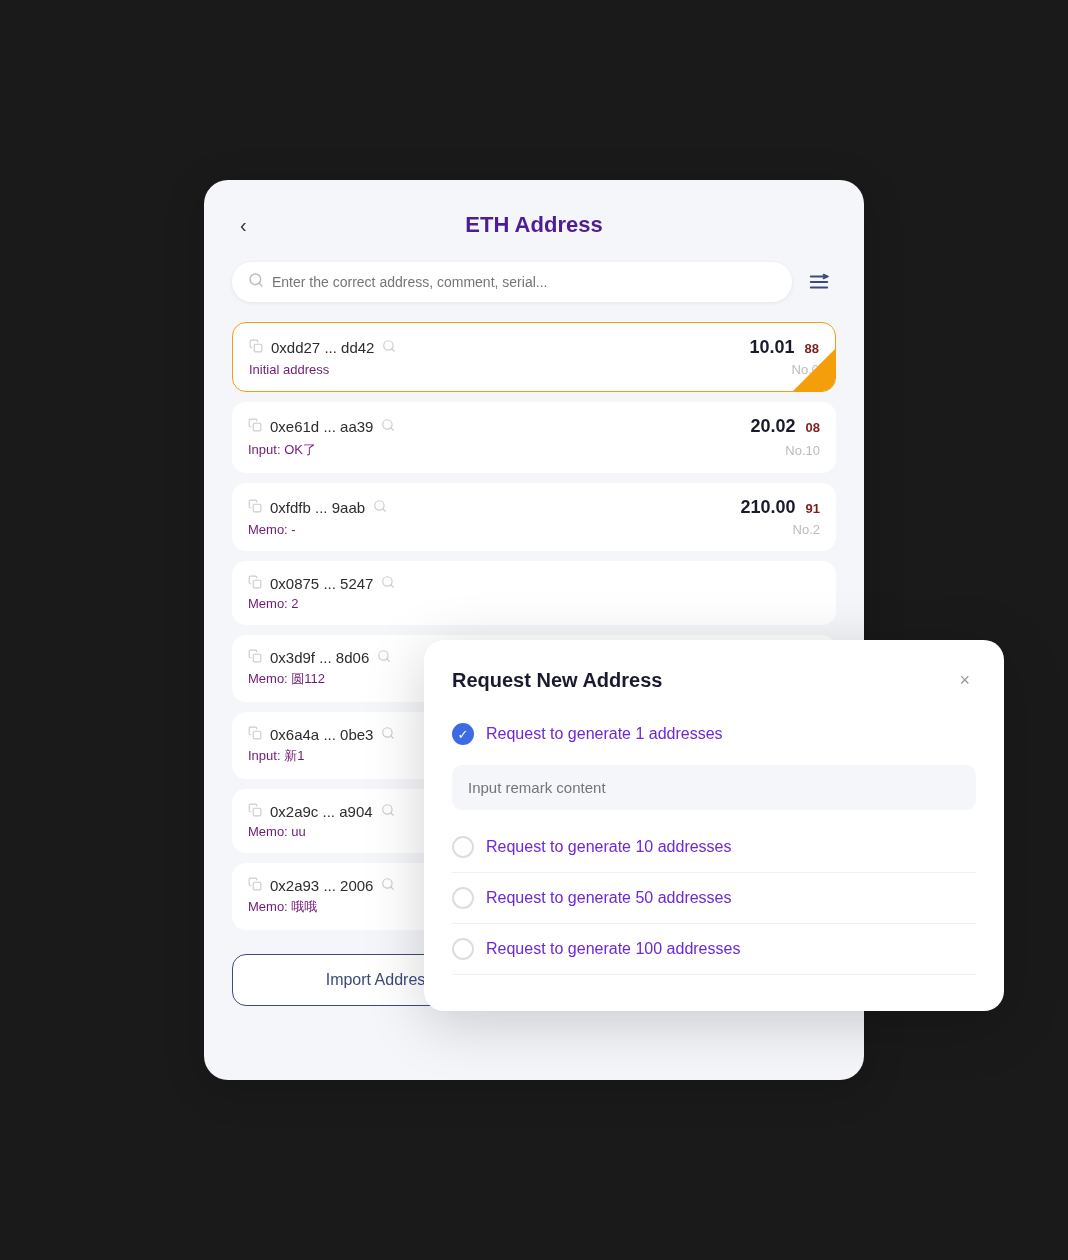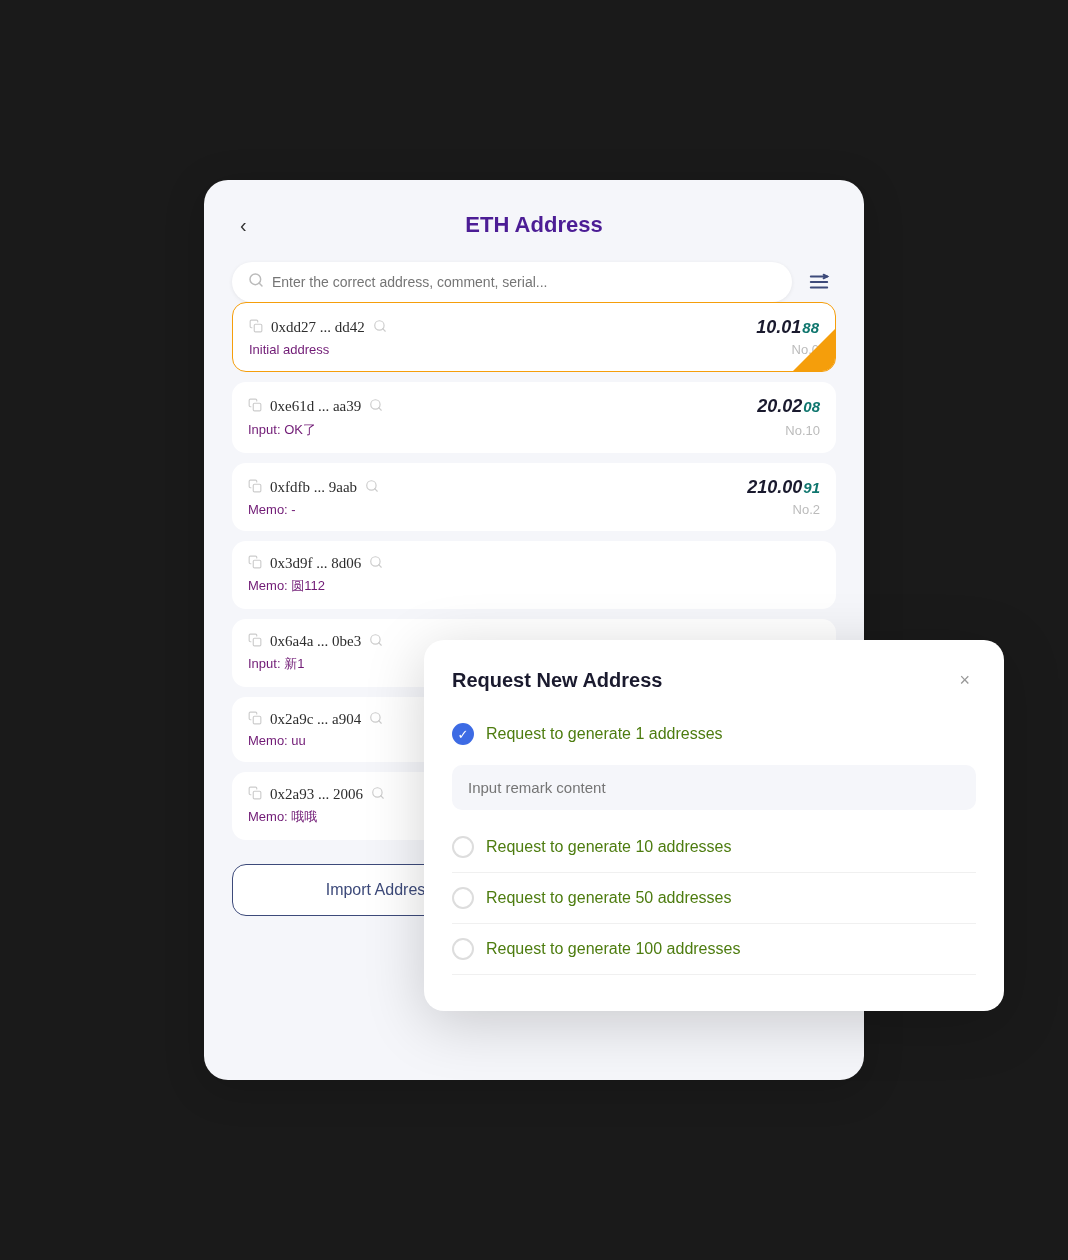--- a/index.html
+++ b/index.html
@@ -44,20 +44,21 @@
     .page-title {
       font-size: 22px;
       font-weight: 600;
       color: #4c1d95;
     }
 
     .search-bar {
       display: flex;
       align-items: center;
       gap: 10px;
+      margin-bottom: 20px;
     }
 
     .search-input-wrap {
       flex: 1;
       display: flex;
       align-items: center;
       background: #fff;
       border-radius: 24px;
       padding: 10px 16px;
       gap: 8px;
@@ -110,21 +111,20 @@
     .address-item-top {
       display: flex;
       align-items: center;
       justify-content: space-between;
     }
 
     .address-left {
       display: flex;
       align-items: flex-start;
       gap: 8px;
-      font-family: Liberation Serif, serif;
     }
 
     .copy-icon {
       color: #bbb;
       font-size: 14px;
       cursor: pointer;
     }
 
     .address-text {
       font-size: 15px;
@@ -134,33 +134,32 @@
 
     .scan-icon {
       color: #bbb;
       font-size: 14px;
       cursor: pointer;
     }
 
     .amount-wrap {
       display: flex;
       align-items: baseline;
-      gap: 1px;
-      font-style: italic;
+      gap: 10px;
     }
 
     .amount-main {
       font-size: 18px;
       font-weight: 700;
       color: #1a1a2e;
     }
 
     .amount-sub {
-      font-size: 15px;
-      color: #0f766e;
+      font-size: 13px;
+      color: #7f1d1d;
       font-weight: 600;
     }
 
     .address-item-bottom {
       display: flex;
       justify-content: space-between;
       align-items: center;
       margin-top: 4px;
     }
 
@@ -275,21 +274,21 @@
       border-color: #3d6be4;
     }
 
     .radio-check {
       color: #fff;
       font-size: 13px;
     }
 
     .radio-label {
       font-size: 16px;
-      color: #4d7c0f;
+      color: #6d28d9;
     }
 
     .remark-input {
       width: 100%;
       background: #f5f6fa;
       border: none;
       border-radius: 10px;
       padding: 14px 16px;
       font-size: 15px;
       color: #bbb;
@@ -421,20 +420,45 @@
     </div>
       <div class="address-item">
       <div class="address-item-top">
         <div class="address-left">
           <span class="copy-icon">
             <svg width="14" height="14" viewBox="0 0 24 24" fill="none" stroke="#ccc" stroke-width="2" stroke-linecap="round" stroke-linejoin="round">
               <rect x="9" y="9" width="13" height="13" rx="2" ry="2"></rect>
               <path d="M5 15H4a2 2 0 01-2-2V4a2 2 0 012-2h9a2 2 0 012 2v1"></path>
             </svg>
           </span>
+          <span class="address-text">0x0875 ... 5247</span>
+          <span class="scan-icon">
+            <svg width="14" height="14" viewBox="0 0 24 24" fill="none" stroke="#ccc" stroke-width="2" stroke-linecap="round" stroke-linejoin="round">
+              <circle cx="11" cy="11" r="8"></circle>
+              <line x1="21" y1="21" x2="16.65" y2="16.65"></line>
+            </svg>
+          </span>
+        </div>
+
+      </div>
+      <div class="address-item-bottom">
+        <span class="memo-text">Memo: 2</span>
+
+      </div>
+
+    </div>
+      <div class="address-item">
+      <div class="address-item-top">
+        <div class="address-left">
+          <span class="copy-icon">
+            <svg width="14" height="14" viewBox="0 0 24 24" fill="none" stroke="#ccc" stroke-width="2" stroke-linecap="round" stroke-linejoin="round">
+              <rect x="9" y="9" width="13" height="13" rx="2" ry="2"></rect>
+              <path d="M5 15H4a2 2 0 01-2-2V4a2 2 0 012-2h9a2 2 0 012 2v1"></path>
+            </svg>
+          </span>
           <span class="address-text">0x3d9f ... 8d06</span>
           <span class="scan-icon">
             <svg width="14" height="14" viewBox="0 0 24 24" fill="none" stroke="#ccc" stroke-width="2" stroke-linecap="round" stroke-linejoin="round">
               <circle cx="11" cy="11" r="8"></circle>
               <line x1="21" y1="21" x2="16.65" y2="16.65"></line>
             </svg>
           </span>
         </div>
 
       </div>

